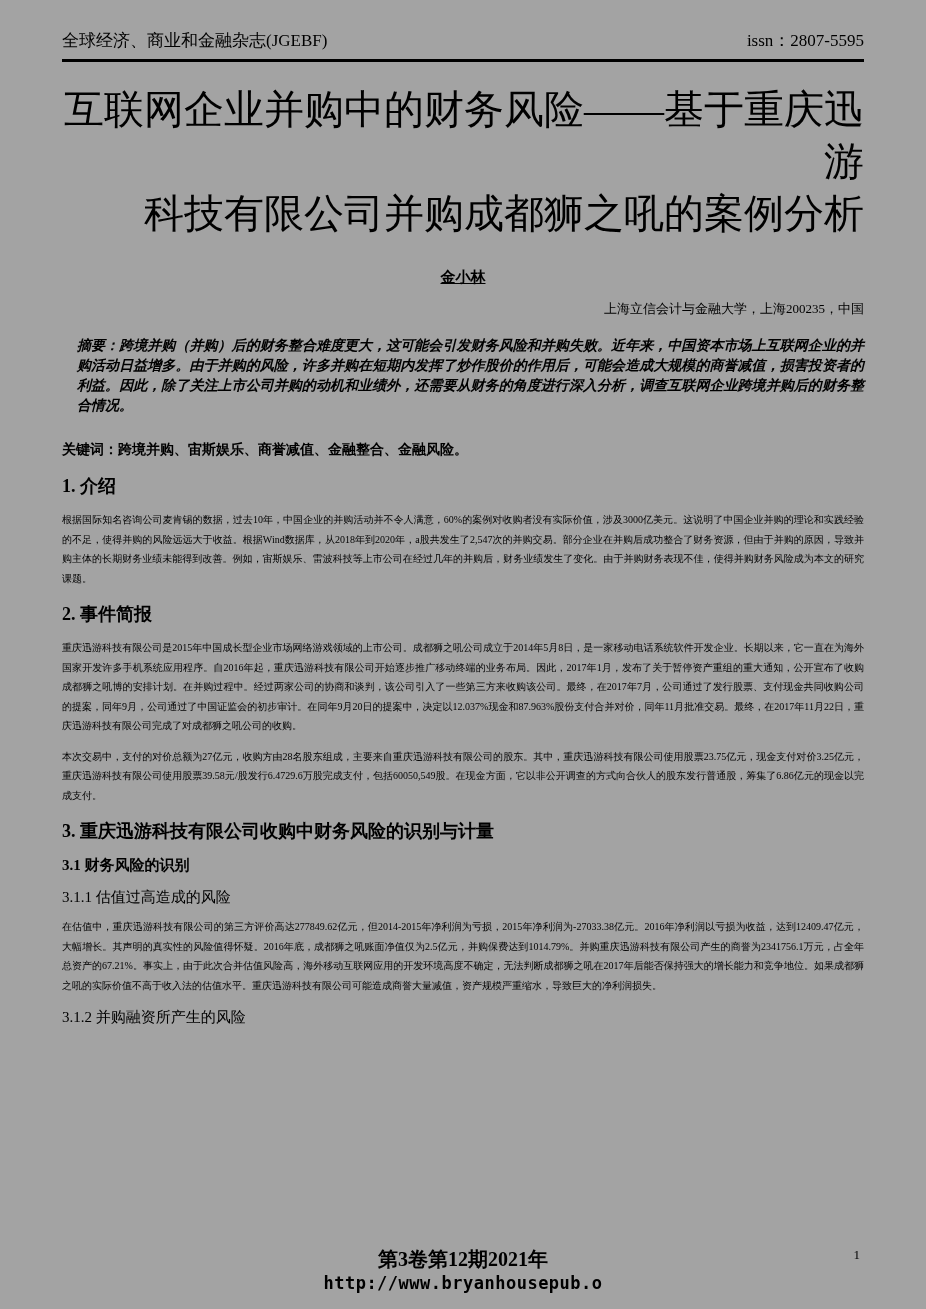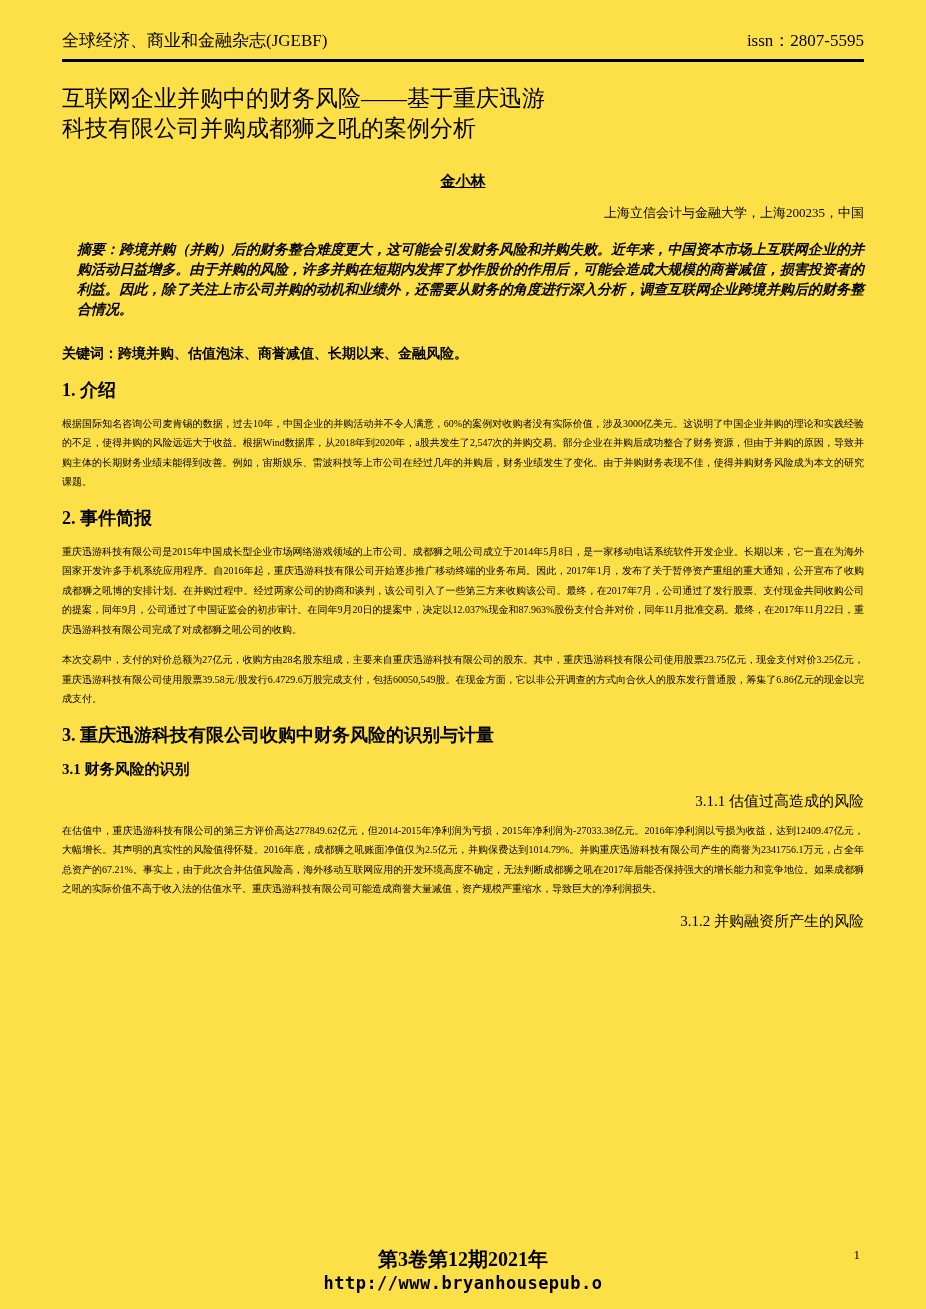--- a/index.html
+++ b/index.html
@@ -7,42 +7,42 @@
     width: 926px; height: 1309px;
     color: #000;
     font-family: "Liberation Serif", "DejaVu Serif", serif;
   }
   .page {
     position: relative;
     width: 926px; height: 1309px;
     box-sizing: border-box;
     padding: 30px 62px 0 62px;
     overflow: hidden;
-    background: #fde047;
+    background: #a3a3a3;
   }
   .running-head {
     display: flex; justify-content: space-between; align-items: baseline;
     font-size: 17px; line-height: 22px;
   }
   .rule { border-bottom: 3px solid #000; margin-top: 7px; }
   .title {
-    font-size: 23px; font-weight: normal;
-    text-align: left; margin: 22px 0 0 0; line-height: 1.3;
+    font-size: 40px; font-weight: normal;
+    text-align: right; margin: 22px 0 0 0; line-height: 1.3;
   }
   .tline { display: block; }
   .author { text-align: center; font-weight: bold; font-size: 15px; margin-top: 28px; text-decoration: underline; }
   .affiliation { text-align: right; font-size: 13px; margin-top: 13px; }
   .abstract {
     font-weight: bold; font-style: italic; font-size: 14px;
     line-height: 20px; text-align: justify; margin: 18px 0 0 15px;
   }
   .keywords { font-weight: bold; font-size: 14px; line-height: 20px; margin: 24px 0 0 0; }
   .sec { font-size: 18px; font-weight: bold; margin: 14px 0 12px 0; line-height: 24px; }
   .subsec { font-size: 15px; font-weight: bold; margin: 10px 0 8px 0; line-height: 20px; }
-  .subsubsec { font-size: 15px; font-weight: normal; margin: 12px 0 10px 0; line-height: 20px; text-align: right; }
+  .subsubsec { font-size: 15px; font-weight: normal; margin: 12px 0 10px 0; line-height: 20px; }
   .body {
     font-size: 10px; line-height: 19.5px;
     text-align: justify; margin: 0 0 11px 0;
   }
   .footer {
     position: absolute; left: 0; right: 0; bottom: 14px;
     text-align: center;
   }
   .vol { font-weight: bold; font-size: 20px; line-height: 24px; }
   .url {
@@ -66,21 +66,21 @@
   <h1 class="title">
     <span class="tline">互联网企业并购中的财务风险——基于重庆迅游</span>
     <span class="tline">科技有限公司并购成都狮之吼的案例分析</span>
   </h1>
 
   <div class="author">金小林</div>
   <div class="affiliation">上海立信会计与金融大学，上海200235，中国</div>
 
   <p class="abstract"><span>摘要：</span><span>跨境并购（并购）后的财务整合难度更大，这可能会引发财务风险和并购失败。近年来，中国资本市场上互联网企业的并购活动日益增多。由于并购的风险，许多并购在短期内发挥了炒作股价的作用后，可能会造成大规模的商誉减值，损害投资者的利益。因此，除了关注上市公司并购的动机和业绩外，还需要从财务的角度进行深入分析，调查互联网企业跨境并购后的财务整合情况。</span></p>
 
-  <p class="keywords"><span>关键词：</span><span>跨境并购、估值泡沫、商誉减值、长期以来、金融风险。</span></p>
+  <p class="keywords"><span>关键词：</span><span>跨境并购、宙斯娱乐、商誉减值、金融整合、金融风险。</span></p>
 
   <h2 class="sec">1. 介绍</h2>
   <p class="body">根据国际知名咨询公司麦肯锡的数据，过去10年，中国企业的并购活动并不令人满意，60%的案例对收购者没有实际价值，涉及3000亿美元。这说明了中国企业并购的理论和实践经验的不足，使得并购的风险远远大于收益。根据Wind数据库，从2018年到2020年，a股共发生了2,547次的并购交易。部分企业在并购后成功整合了财务资源，但由于并购的原因，导致并购主体的长期财务业绩未能得到改善。例如，宙斯娱乐、雷波科技等上市公司在经过几年的并购后，财务业绩发生了变化。由于并购财务表现不佳，使得并购财务风险成为本文的研究课题。</p>
 
   <h2 class="sec">2. 事件简报</h2>
   <p class="body">重庆迅游科技有限公司是2015年中国成长型企业市场网络游戏领域的上市公司。成都狮之吼公司成立于2014年5月8日，是一家移动电话系统软件开发企业。长期以来，它一直在为海外国家开发许多手机系统应用程序。自2016年起，重庆迅游科技有限公司开始逐步推广移动终端的业务布局。因此，2017年1月，发布了关于暂停资产重组的重大通知，公开宣布了收购成都狮之吼博的安排计划。在并购过程中。经过两家公司的协商和谈判，该公司引入了一些第三方来收购该公司。最终，在2017年7月，公司通过了发行股票、支付现金共同收购公司的提案，同年9月，公司通过了中国证监会的初步审计。在同年9月20日的提案中，决定以12.037%现金和87.963%股份支付合并对价，同年11月批准交易。最终，在2017年11月22日，重庆迅游科技有限公司完成了对成都狮之吼公司的收购。</p>
   <p class="body">本次交易中，支付的对价总额为27亿元，收购方由28名股东组成，主要来自重庆迅游科技有限公司的股东。其中，重庆迅游科技有限公司使用股票23.75亿元，现金支付对价3.25亿元，重庆迅游科技有限公司使用股票39.58元/股发行6.4729.6万股完成支付，包括60050,549股。在现金方面，它以非公开调查的方式向合伙人的股东发行普通股，筹集了6.86亿元的现金以完成支付。</p>
 
   <h2 class="sec">3. 重庆迅游科技有限公司收购中财务风险的识别与计量</h2>
   <h3 class="subsec">3.1 财务风险的识别</h3>

